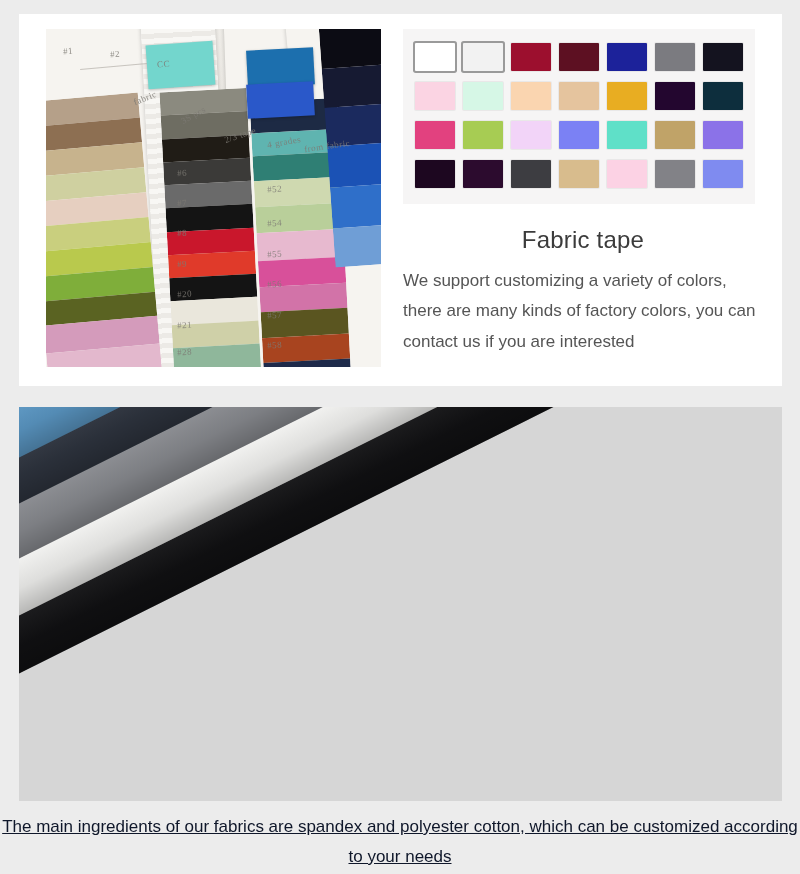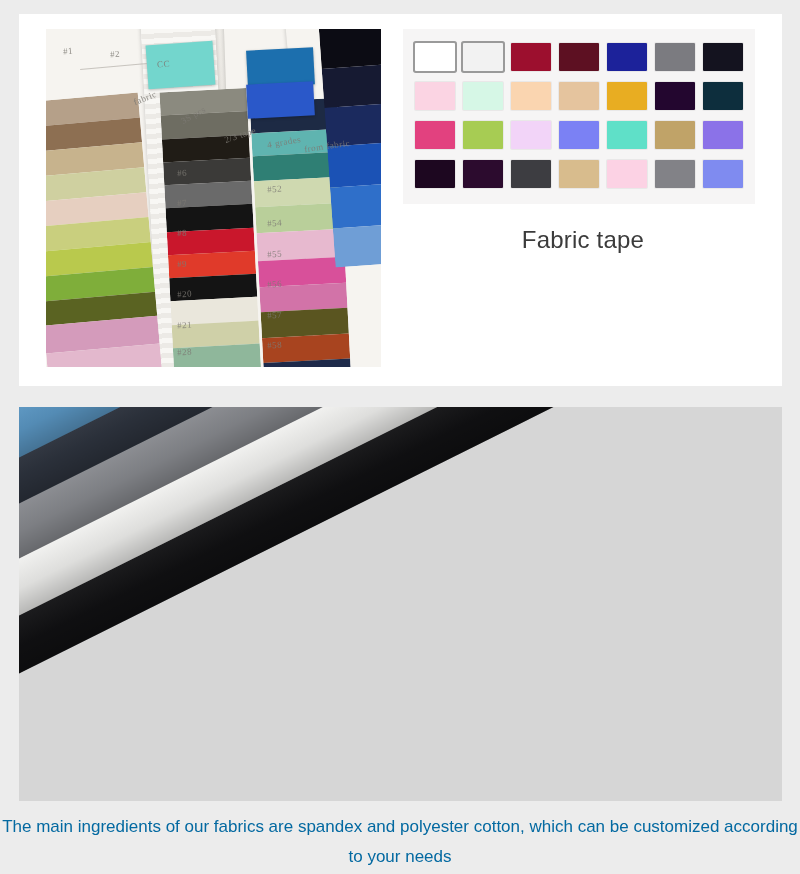--- a/index.html
+++ b/index.html
@@ -165,21 +165,22 @@
 
   
   .caption {
     position: absolute;
     left: 0;
     top: 812px;
     width: 800px;
     text-align: center;
     font-size: 17px;
     line-height: 1.75;
-    color: #0369a1;
+    color: #0f172a;
+    text-decoration: underline;
   }
 </style>
 </head>
 <body>
 
 <div class="page">
 
   <div class="card-top">
 
     <div class="swatch-photo">
@@ -299,20 +300,21 @@
             <div class="swatch" title="charcoal" style="background: rgb(61, 61, 65);"></div>
             <div class="swatch" title="sand-khaki" style="background: rgb(216, 188, 141);"></div>
             <div class="swatch" title="light-pink" style="background: rgb(252, 210, 228);"></div>
             <div class="swatch" title="steel-gray" style="background: rgb(130, 130, 135);"></div>
             <div class="swatch" title="cornflower" style="background: rgb(127, 139, 240);"></div>
           </div>
       </div>
 
       <div class="headline">Fabric tape</div>
 
+      <div class="blurb">We support customizing a variety of colors, there are many kinds of factory colors, you can contact us if you are interested</div>
     </div>
   </div>
 
   <div class="card-bottom">
     <div class="fan" id="fabric-fan">
         <div class="fold" style="background: rgb(227, 227, 229); top: -70px; z-index: 8;"></div>
         <div class="fold" style="background: rgb(242, 198, 194); top: -10px; z-index: 7;"></div>
         <div class="fold" style="background: rgb(143, 211, 196); top: 48px; z-index: 6;"></div>
         <div class="fold" style="background: rgb(93, 155, 201); top: 104px; z-index: 5;"></div>
         <div class="fold" style="background: rgb(47, 53, 64); top: 150px; z-index: 4;"></div>

